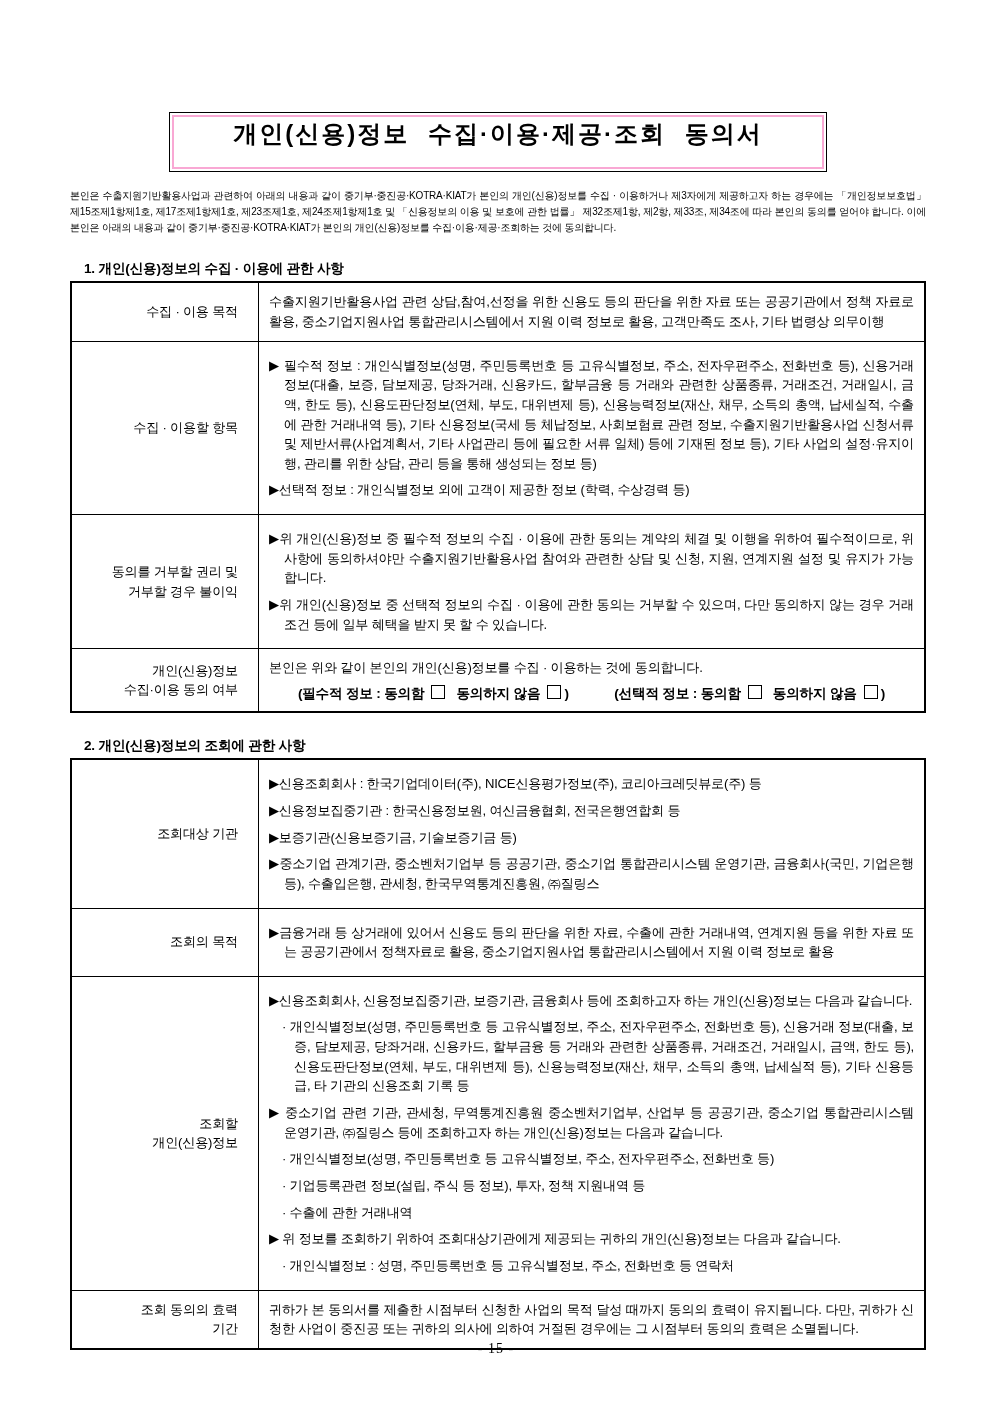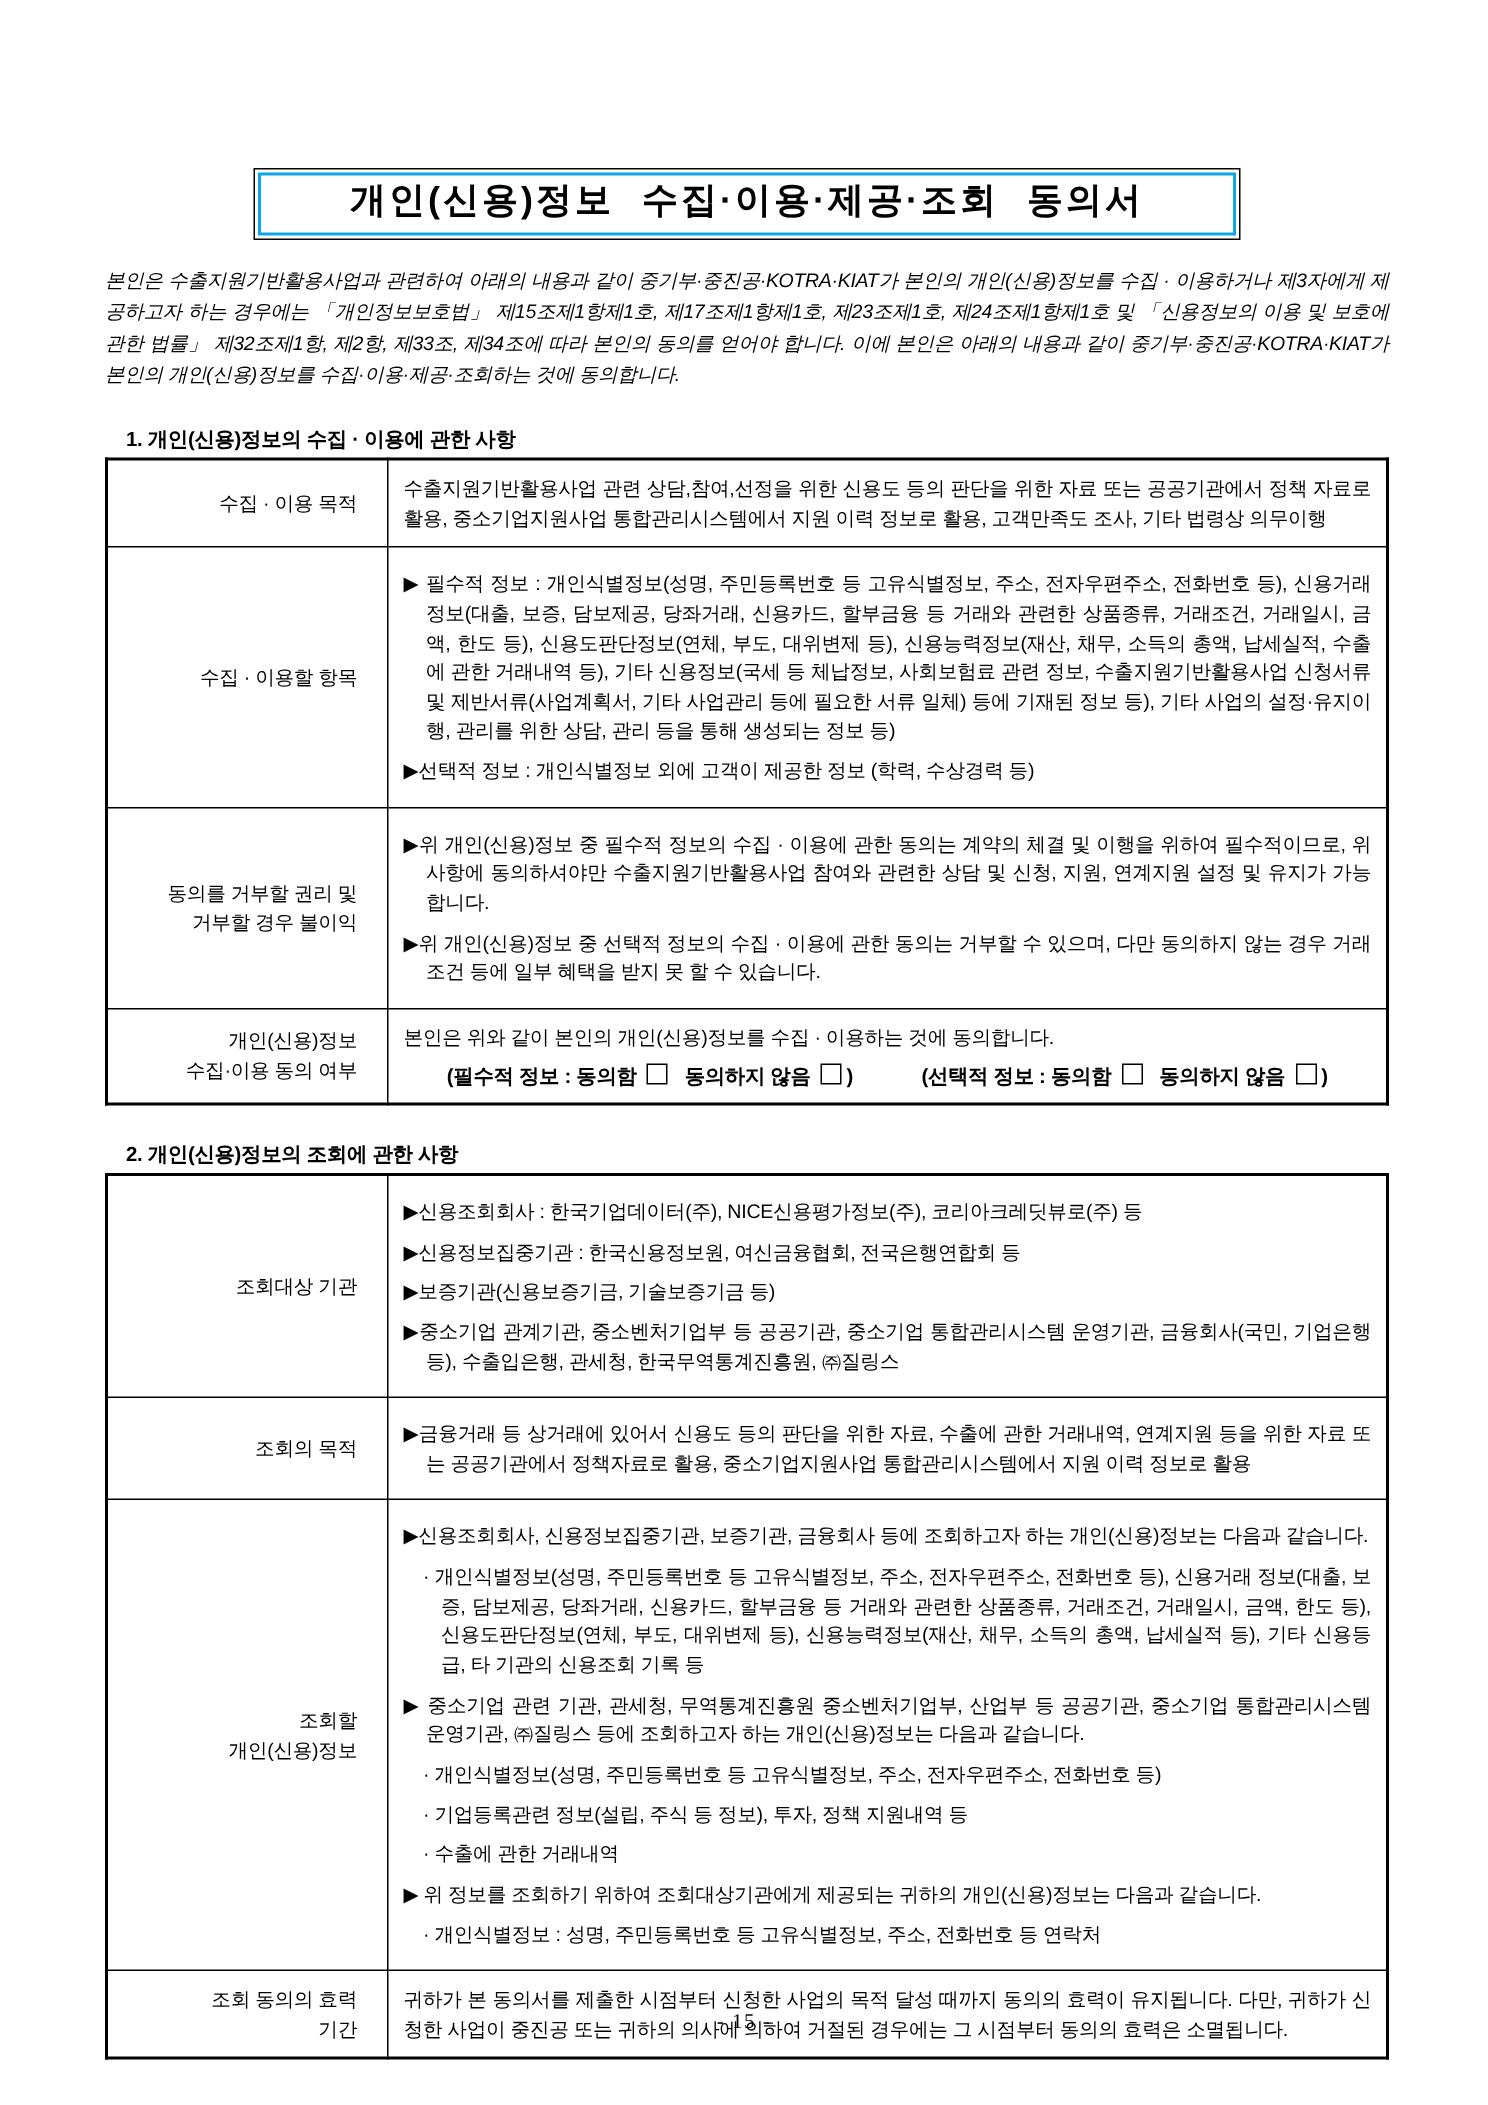--- a/index.html
+++ b/index.html
@@ -6,32 +6,32 @@
   .page{
     position:relative;
     width:992px;height:1403px;
     box-sizing:border-box;
     padding:112px 66px 0 70px;
     background:#fff;color:#000;
     font-family:"Liberation Sans","DejaVu Sans",sans-serif;
   }
   
   .title-outer{width:652px;margin:0 auto;border:1px solid #000;padding:2px;}
-  .title-inner{border:2px solid #0ea5e9;text-align:center;padding:3px 0 6px 0;}
+  .title-inner{border:2px solid #f9a8d4;text-align:center;padding:3px 0 18px 0;}
   .title{
     margin:0;font-size:24px;font-weight:bold;
     letter-spacing:2px;word-spacing:10px;line-height:1.2;
   }
   .recipient{
     margin-top:10px;text-align:right;
     font-size:14.5px;font-weight:bold;letter-spacing:-0.3px;
   }
   .intro{
-    margin:16px 0 0 0;font-size:13px;line-height:1.62;
-    text-align:justify;letter-spacing:-0.2px;font-style:italic;
+    margin:16px 0 0 0;font-size:10px;line-height:1.62;
+    text-align:justify;letter-spacing:-0.2px;
   }
   
   .sec-heading{
     margin:24px 0 3px 14px;font-size:13.6px;font-weight:bold;letter-spacing:-0.2px;
   }
   
   table.consent-table{
     width:100%;border-collapse:collapse;border:2px solid #000;table-layout:fixed;
   }
   table.consent-table td{

